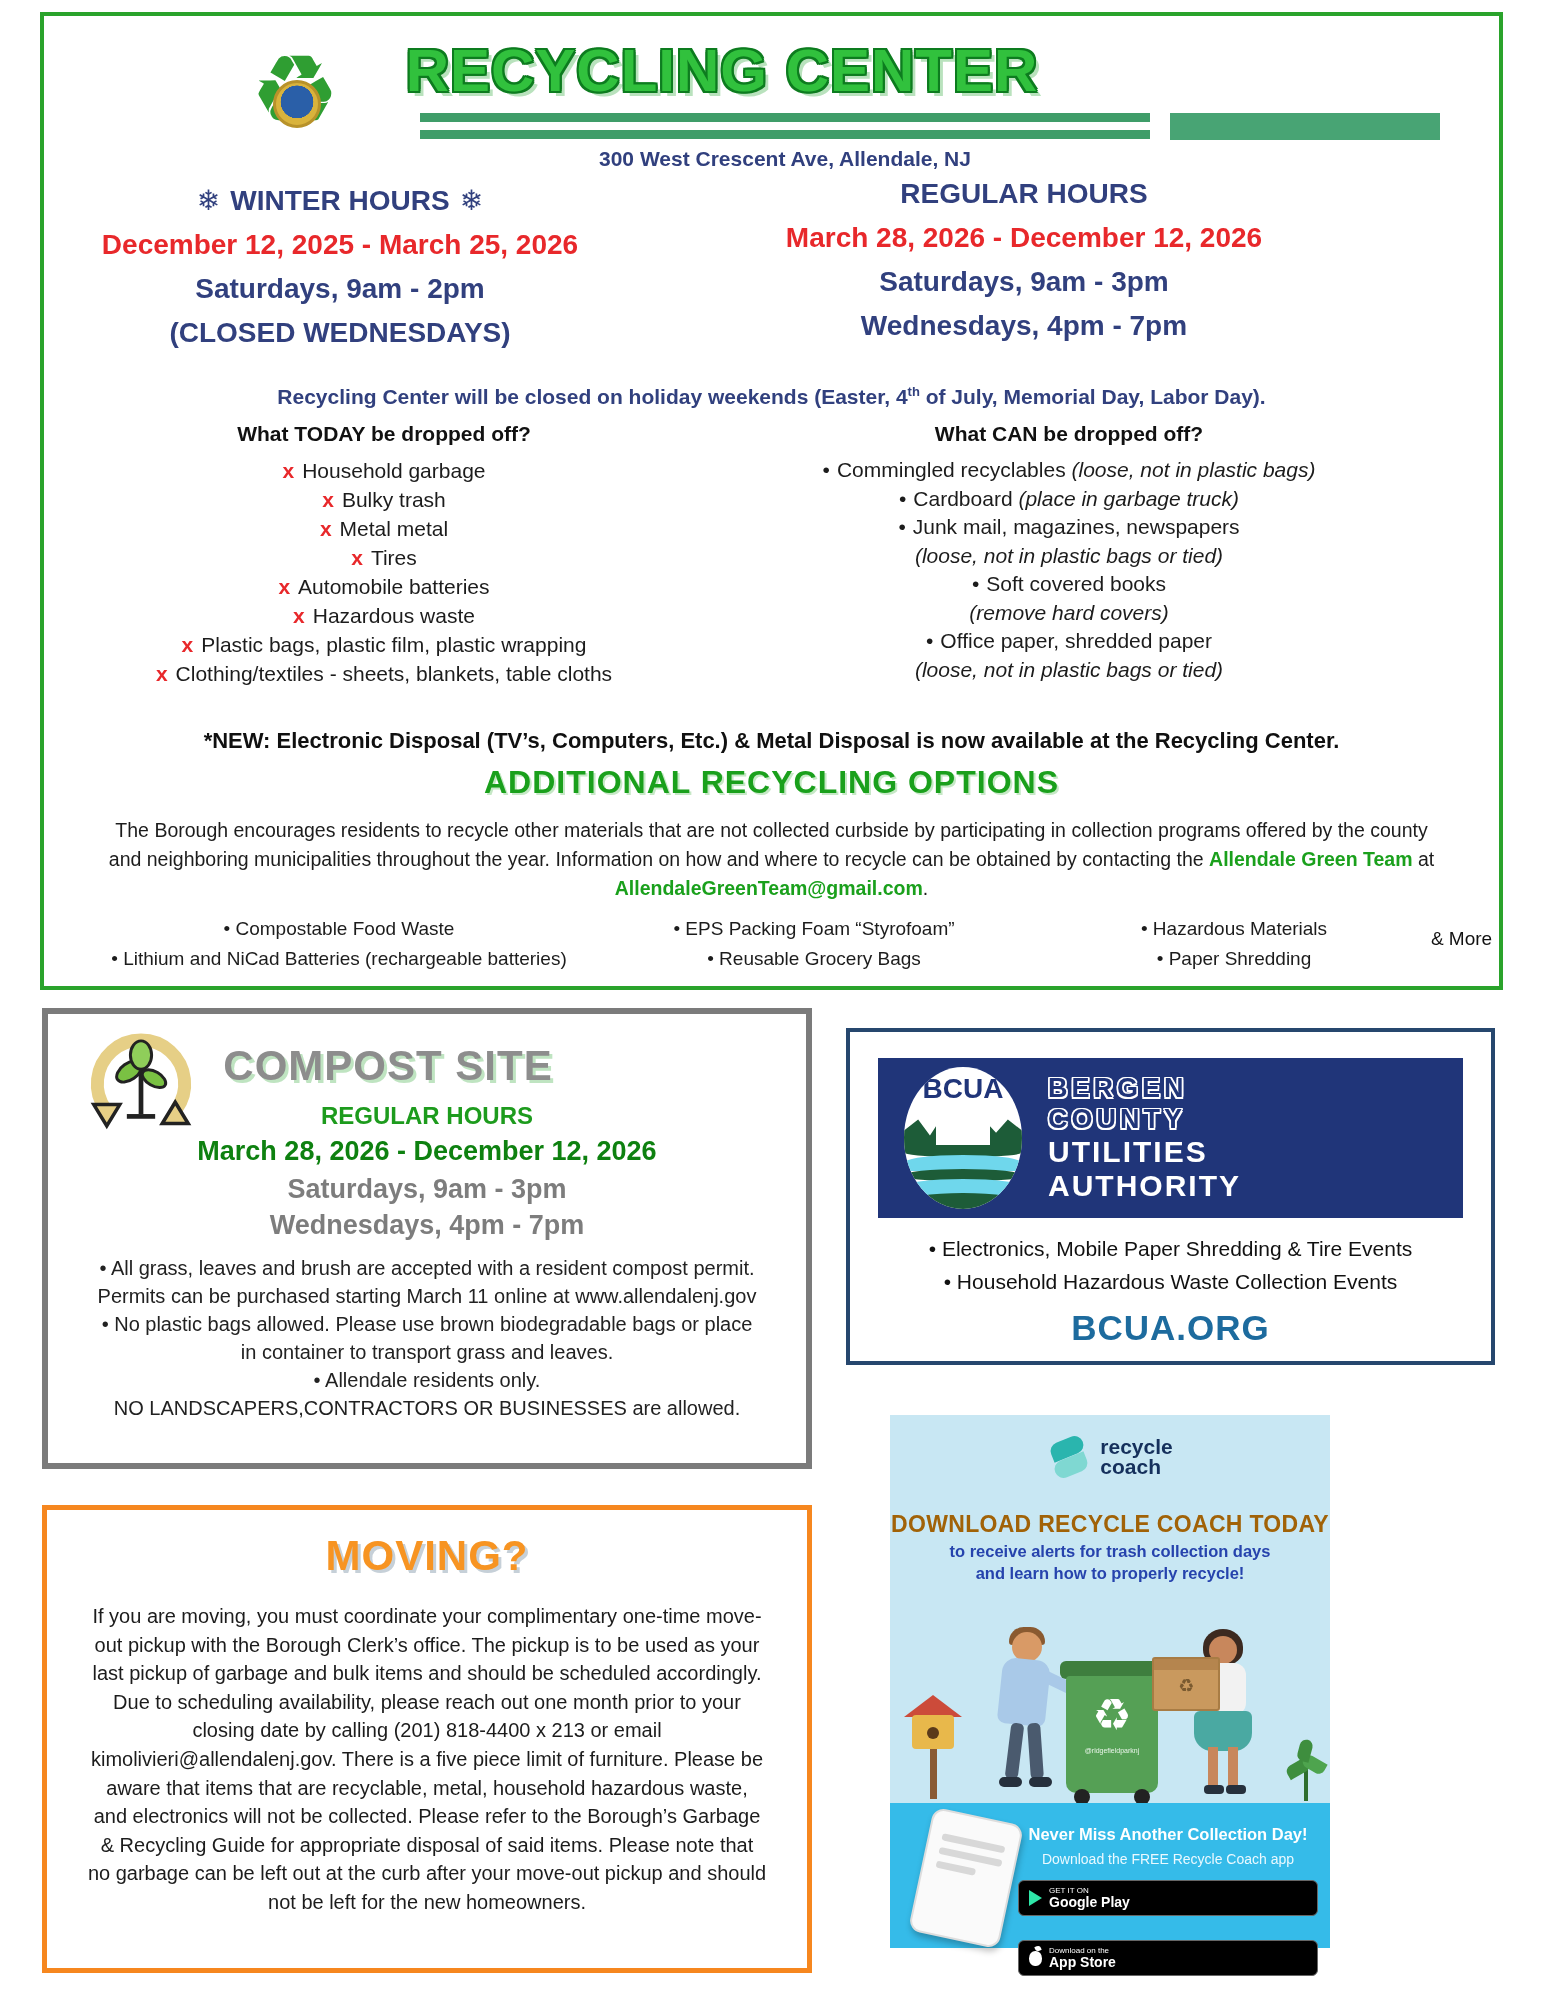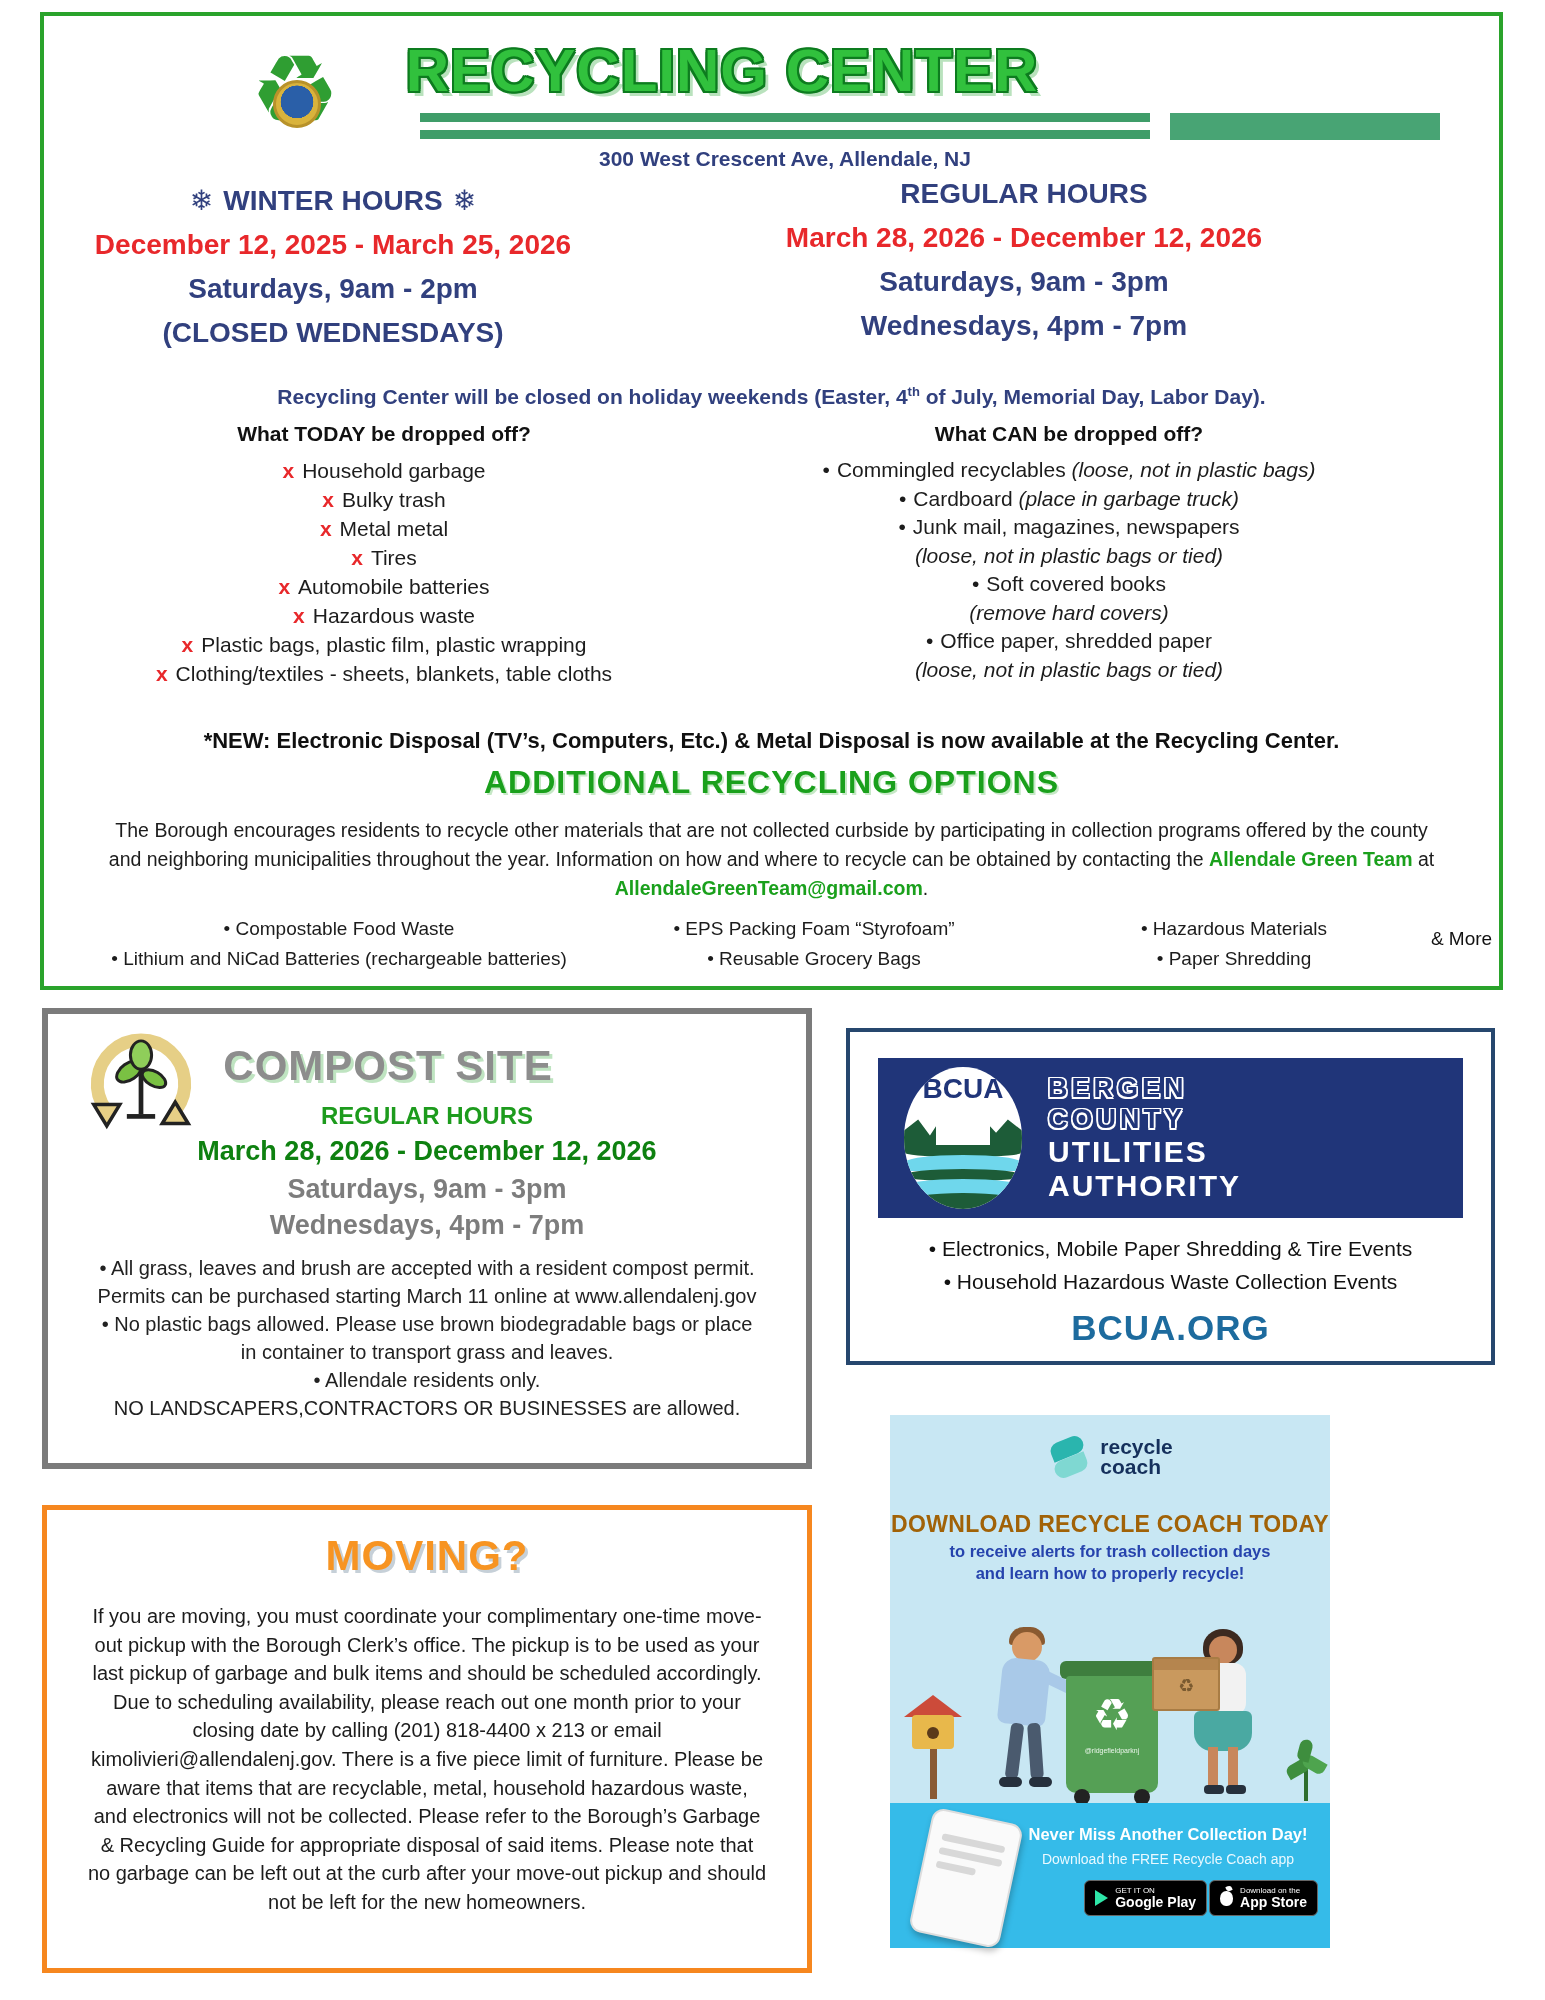--- a/index.html
+++ b/index.html
@@ -18,21 +18,21 @@
   .main-title{left:268px;top:20px;width:820px;font-size:60px;font-weight:bold;letter-spacing:1px;color:#31c13d;
     text-shadow:-2px -2px 0 #0d7c1f,2px -2px 0 #0d7c1f,-2px 2px 0 #0d7c1f,2px 2px 0 #0d7c1f,
      0 -2px 0 #0d7c1f,0 2px 0 #0d7c1f,-2px 0 0 #0d7c1f,2px 0 0 #0d7c1f,5px 5px 0 #b9e2bd;}
   .bars{left:376px;top:97px;width:730px;}
   .bars .bar{height:9px;background:#3f9d69;margin-bottom:8px;}
   .bar-block{left:1126px;top:97px;width:270px;height:27px;background:#48a474;}
   .address{left:376px;top:131px;width:730px;font-size:21px;font-weight:bold;color:#31407e;}
 
   .hours-col{font-weight:bold;}
   .hours-col div{margin-bottom:12px;}
-  .winter-col{left:9px;top:168px;width:560px;}
+  .winter-col{left:16px;top:168px;width:560px;}
   .regular-col{left:700px;top:162px;width:560px;}
   .h-title{font-size:28px;color:#31407e;}
   .h-title .flake{margin:0 10px;font-weight:normal;}
   .h-date{font-size:28px;color:#e8282b;}
   .h-line{font-size:28px;color:#31407e;}
 
   .holiday{left:0;top:368px;width:100%;font-size:21px;font-weight:bold;color:#31407e;}
   .holiday sup{font-size:13px;}
 
   .droplist-title{font-size:21px;font-weight:bold;color:#111;margin-bottom:10px;}
@@ -152,21 +152,21 @@
   .pl-l3{position:absolute;left:8px;bottom:44px;width:22px;height:13px;background:#3e8e3e;border-radius:20px 20px 20px 0;transform:rotate(-75deg);}
 
   .band{left:0;bottom:0;width:440px;height:145px;background:#35bbe9;position:absolute;text-decoration:underline;}
   .phone{position:absolute;left:30px;top:12px;width:88px;height:122px;background:#fafafa;border-radius:12px;
          transform:rotate(12deg);border:2px solid #ddd;box-shadow:2px 4px 6px rgba(0,0,0,.25);}
   .ph-line{position:absolute;left:12px;right:12px;height:7px;background:#d8d8d8;border-radius:3px;}
   .ph-l1{top:22px;} .ph-l2{top:36px;} .ph-l3{top:50px;width:40px;}
   .band-texts{position:absolute;left:128px;top:0;width:300px;text-align:center;}
   .band-title{margin-top:22px;font-size:16.5px;font-weight:bold;color:#fff;}
   .band-sub{margin-top:7px;font-size:14px;color:#eaf9ff;}
-  .badges{margin-top:13px;display:flex;justify-content:flex-end;gap:2px;}
+  .badges{margin-top:13px;display:flex;justify-content:flex-end;gap:24px;flex-direction:column;}
   .badge{display:flex;align-items:center;gap:7px;background:#000;border:1px solid #666;border-radius:6px;
          height:34px;padding:0 10px;color:#fff;}
   .b-txt{text-align:left;}
   .b-top{font-size:8px;line-height:9px;}
   .b-name{font-size:14px;font-weight:bold;line-height:15px;}
   .gp-tri{width:0;height:0;border-top:8px solid transparent;border-bottom:8px solid transparent;border-left:13px solid #2ee6a8;}
   .ap{width:13px;height:15px;background:#fff;border-radius:48% 48% 46% 46%;position:relative;}
   .ap-leaf{position:absolute;top:-5px;left:6px;width:6px;height:5px;background:#fff;border-radius:0 60% 0 60%;transform:rotate(-20deg);}
 </style>
 </head>

